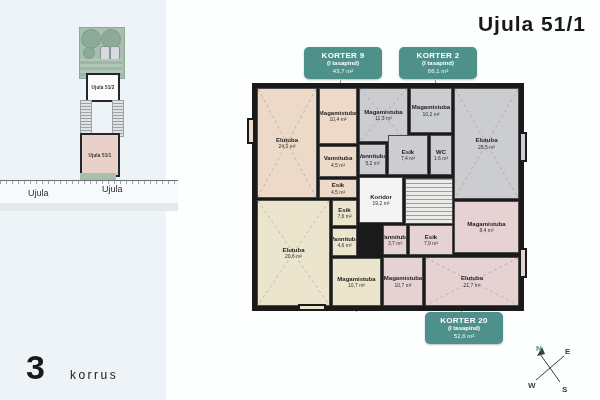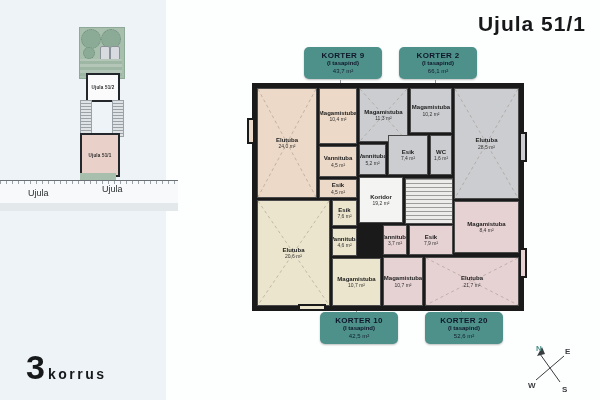--- a/index.html
+++ b/index.html
@@ -22,27 +22,27 @@
   .road{position:absolute;left:0;top:180px;width:178px;height:22px;background:#f7f9fa;
         border-top:1px solid #6a7074;border-bottom:1px solid #6a7074;}
   .curb-ticks{position:absolute;left:0;top:181px;width:178px;height:3px;
         background:repeating-linear-gradient(90deg,#9aa2a8 0 1px,transparent 1px 6px);}
   .sidewalk{position:absolute;left:0;top:203px;width:178px;height:8px;background:#e3e8ea;}
   .street-label{position:absolute;font-size:9px;color:#2b2e30;}
   
   .title{position:absolute;right:14px;top:12px;font-size:21px;font-weight:700;letter-spacing:1px;color:#17181a;}
   .floor{position:absolute;left:26px;top:350px;display:flex;align-items:baseline;gap:3px;color:#17181a;}
   .floor .num{font-size:34px;font-weight:700;line-height:1;}
-  .floor .word{font-size:14px;letter-spacing:2.5px;font-weight:700;}
+  .floor .word{font-size:12px;letter-spacing:2.5px;font-weight:400;margin-left:22px;}
   .compass{position:absolute;left:526px;top:342px;}
   .compass line{stroke:#3a3d40;stroke-width:1;}
   .compass text{font-size:8px;font-weight:700;fill:#3a3d40;}
   .compass .north{fill:#4e918a;}
   
-  .badge{position:absolute;width:74px;background:#4e918a;color:#0f172a;border-radius:5px;
+  .badge{position:absolute;width:74px;background:#4e918a;color:#ffffff;border-radius:5px;
          text-align:center;padding:4px 2px 5px;box-shadow:0 1px 2px rgba(0,0,0,.25);}
   .badge .bname{font-size:8px;font-weight:700;letter-spacing:.3px;}
   .badge .bsub{font-size:6px;font-weight:700;}
   .badge .barea{font-size:6px;margin-top:2px;opacity:.95;}
   .leader{position:absolute;width:1px;background:#8d9499;}
   
   .plan{position:absolute;left:252px;top:83px;width:266px;height:222px;background:#1a1a1a;border:3px solid #1a1a1a;}
   .room{position:absolute;box-sizing:border-box;border:1px solid #4a4a4a;display:flex;flex-direction:column;
         align-items:center;justify-content:center;text-align:center;overflow:hidden;}
   .room .rname{position:relative;z-index:1;font-size:6px;font-weight:700;color:#222;line-height:1.15;}
@@ -89,25 +89,20 @@
   <div class="badge" style="left:304px;top:47px;">
     <div class="bname">KORTER 9</div>
     <div class="bsub">(I tasapind)</div>
     <div class="barea">43,7 m²</div>
   </div>
   <div class="badge" style="left:399px;top:47px;">
     <div class="bname">KORTER 2</div>
     <div class="bsub">(I tasapind)</div>
     <div class="barea">66,1 m²</div>
   </div>
-  <div class="badge" style="left:320px;top:312px;">
-    <div class="bname">KORTER 10</div>
-    <div class="bsub">(I tasapind)</div>
-    <div class="barea">42,5 m²</div>
-  </div>
   <div class="badge" style="left:425px;top:312px;">
     <div class="bname">KORTER 20</div>
     <div class="bsub">(I tasapind)</div>
     <div class="barea">52,6 m²</div>
   </div>
   <div class="leader" style="left:340px;top:80px;height:6px;"></div>
   <div class="leader" style="left:435px;top:80px;height:6px;"></div>
   <div class="leader" style="left:356px;top:306px;height:6px;"></div>
   <div class="leader" style="left:461px;top:306px;height:6px;"></div>
 

